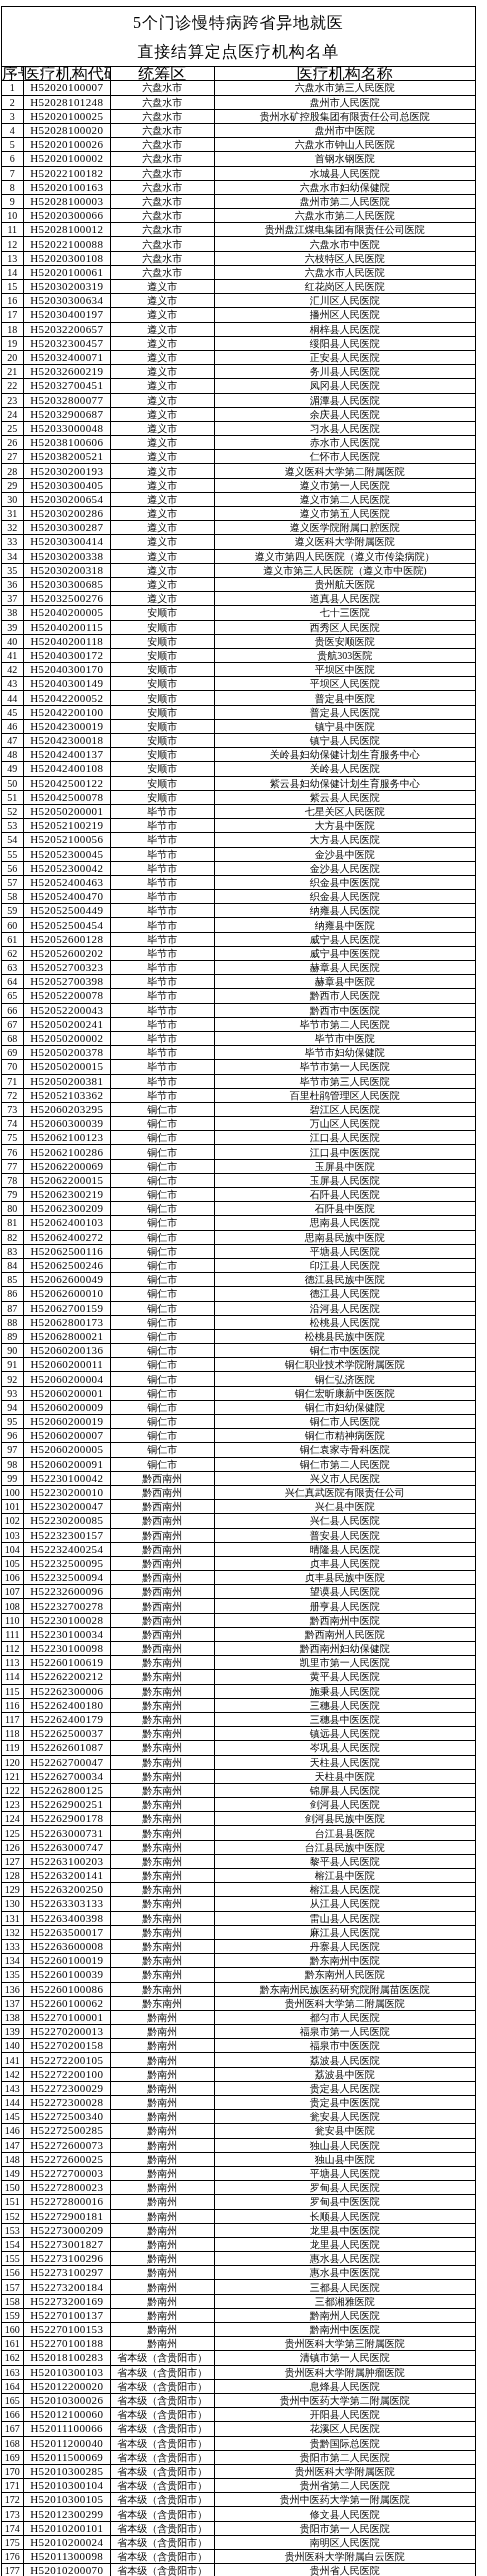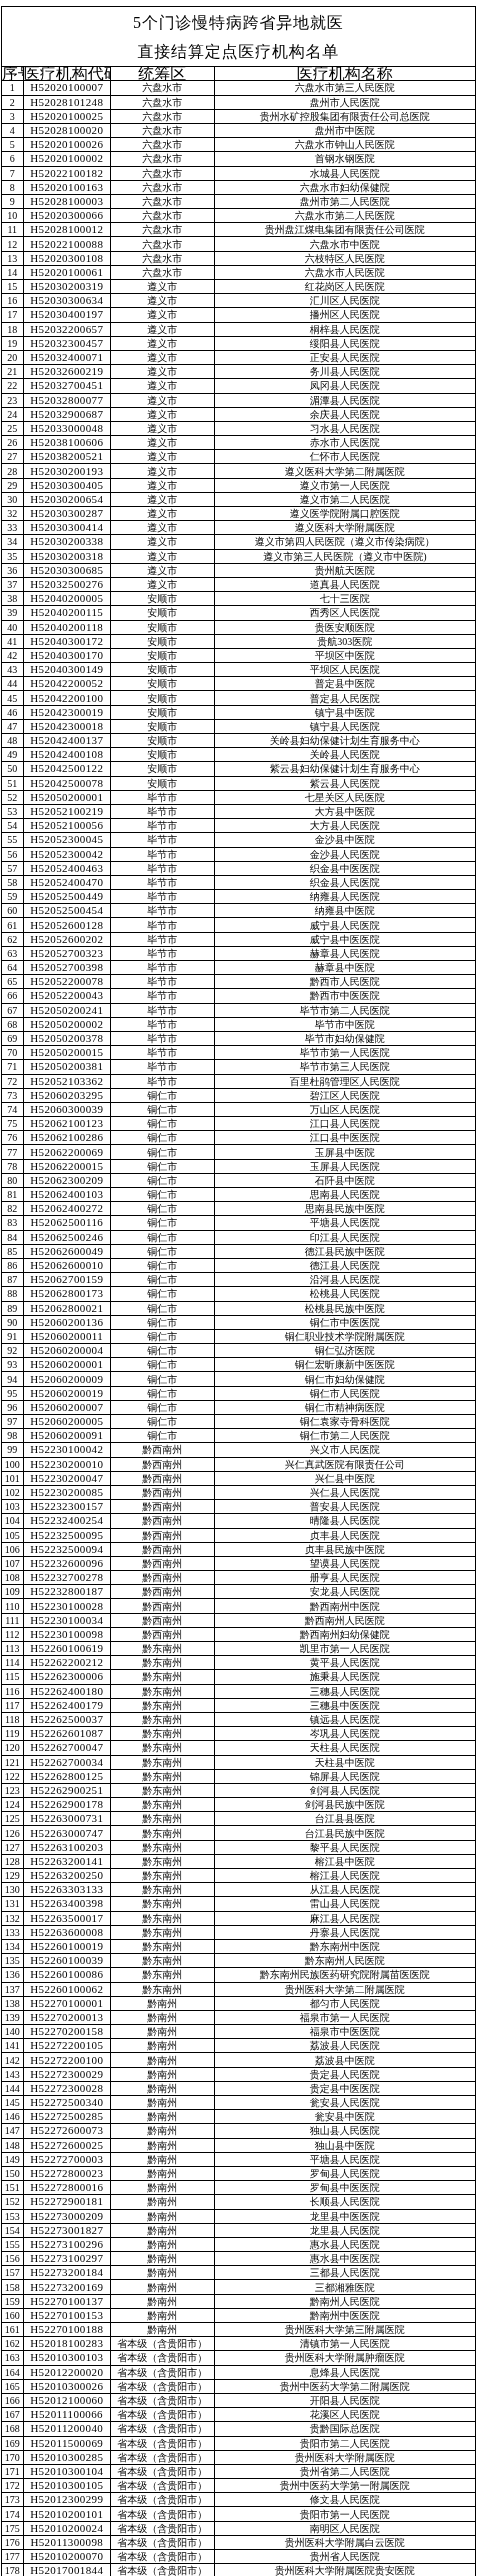--- a/index.html
+++ b/index.html
@@ -259,20 +259,26 @@
           <td class="c2">遵义市</td>
           <td class="c3">遵义市第一人民医院</td>
         </tr>
         <tr>
           <td class="c0">30</td>
           <td class="c1">H52030200654</td>
           <td class="c2">遵义市</td>
           <td class="c3">遵义市第二人民医院</td>
         </tr>
         <tr>
+          <td class="c0">31</td>
+          <td class="c1">H52030200286</td>
+          <td class="c2">遵义市</td>
+          <td class="c3">遵义市第五人民医院</td>
+        </tr>
+        <tr>
           <td class="c0">32</td>
           <td class="c1">H52030300287</td>
           <td class="c2">遵义市</td>
           <td class="c3">遵义医学院附属口腔医院</td>
         </tr>
         <tr>
           <td class="c0">33</td>
           <td class="c1">H52030300414</td>
           <td class="c2">遵义市</td>
           <td class="c3">遵义医科大学附属医院</td>
@@ -541,20 +547,26 @@
           <td class="c2">铜仁市</td>
           <td class="c3">玉屏县中医院</td>
         </tr>
         <tr>
           <td class="c0">78</td>
           <td class="c1">H52062200015</td>
           <td class="c2">铜仁市</td>
           <td class="c3">玉屏县人民医院</td>
         </tr>
         <tr>
+          <td class="c0">79</td>
+          <td class="c1">H52062300219</td>
+          <td class="c2">铜仁市</td>
+          <td class="c3">石阡县人民医院</td>
+        </tr>
+        <tr>
           <td class="c0">80</td>
           <td class="c1">H52062300209</td>
           <td class="c2">铜仁市</td>
           <td class="c3">石阡县中医院</td>
         </tr>
         <tr>
           <td class="c0">81</td>
           <td class="c1">H52062400103</td>
           <td class="c2">铜仁市</td>
           <td class="c3">思南县人民医院</td>
@@ -713,26 +725,20 @@
           <td class="c0">107</td>
           <td class="c1">H52232600096</td>
           <td class="c2">黔西南州</td>
           <td class="c3">望谟县人民医院</td>
         </tr>
         <tr>
           <td class="c0">108</td>
           <td class="c1">H52232700278</td>
           <td class="c2">黔西南州</td>
           <td class="c3">册亨县人民医院</td>
-        </tr>
-        <tr>
-          <td class="c0">109</td>
-          <td class="c1">H52232800187</td>
-          <td class="c2">黔西南州</td>
-          <td class="c3">安龙县人民医院</td>
         </tr>
         <tr>
           <td class="c0">110</td>
           <td class="c1">H52230100028</td>
           <td class="c2">黔西南州</td>
           <td class="c3">黔西南州中医院</td>
         </tr>
         <tr>
           <td class="c0">111</td>
           <td class="c1">H52230100034</td>

